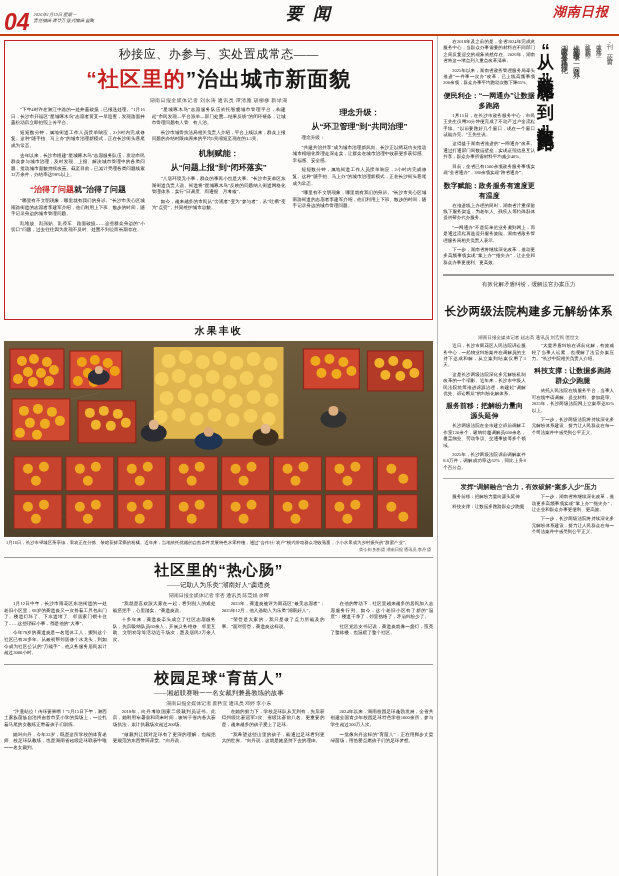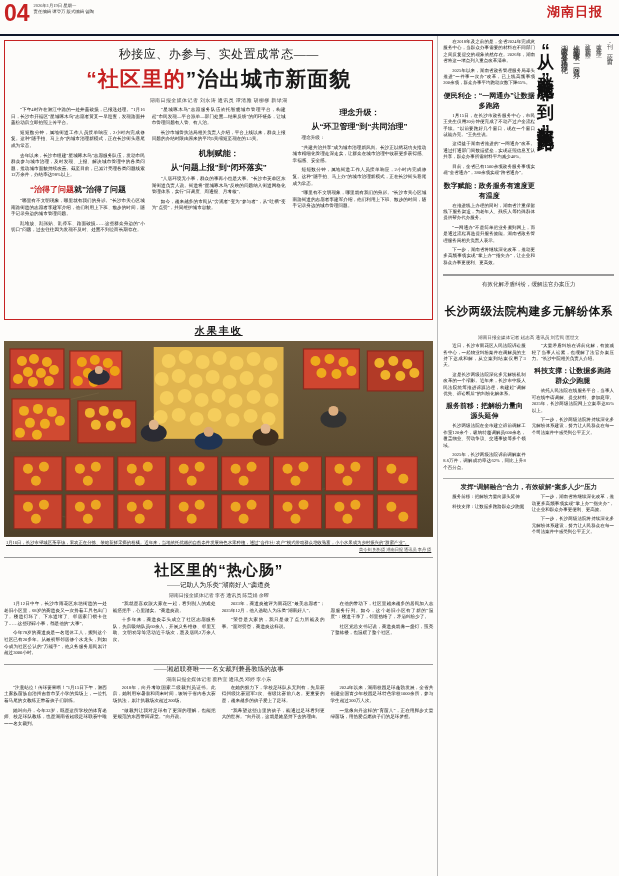--- a/index.html
+++ b/index.html
@@ -8,38 +8,38 @@
     background:#fdfcfa;
     font-family:"Liberation Serif","DejaVu Serif",serif;
     color:#1a1a1a;
     position:relative;
     overflow:hidden;
   }
   .page{position:relative;width:619px;height:876px;}
 
   
   .masthead{
-    position:relative;height:34px;border-bottom:2px solid #0f172a;
-    display:flex;align-items:flex-start;
+    position:relative;height:34px;border-bottom:2px solid #c2410c;
+    display:flex;align-items:flex-end;font-style:italic;
   }
   .mast-left{display:flex;align-items:flex-start;padding-left:4px;}
   .page-num{
     font-family:"Liberation Sans","DejaVu Sans",sans-serif;
     font-size:23px;font-weight:bold;color:#c62222;line-height:24px;
     padding-top:1px;
   }
   .mast-meta{font-size:4.4px;line-height:6px;color:#333;padding-left:4px;padding-top:3px;}
   .mast-meta div{white-space:nowrap;}
   .mast-center{
     position:absolute;left:0;right:0;text-align:center;top:2px;
     font-size:17px;font-weight:bold;letter-spacing:3px;
     font-family:"Liberation Sans","DejaVu Sans",sans-serif;
   }
   .mast-right{
-    position:absolute;right:16px;top:3px;
+    position:absolute;right:10px;top:3px;
     font-size:13px;font-weight:bold;color:#c62222;letter-spacing:1px;
     font-family:"Liberation Sans","DejaVu Sans",sans-serif;
   }
 
   
   .body-grid{display:flex;width:619px;height:840px;}
   .col-main{width:438px;position:relative;}
   .col-right{width:181px;position:relative;border-left:1px solid #bbb;}
 
   
@@ -61,21 +61,21 @@
     font-family:"Liberation Serif","DejaVu Serif",serif;
   }
   .ptext p{margin:0 0 3px 0;text-indent:9px;}
   .subhead{
     text-align:center;font-weight:bold;font-size:8px;margin:5px 0 3px 0;
     font-family:"Liberation Sans","DejaVu Sans",sans-serif;
   }
   .subhead .red{color:#c62222;}
 
   
-  .photo-block{margin:2px 4px 0 4px;text-decoration:underline;}
+  .photo-block{margin:2px 4px 0 4px;}
   .photo-title{
     text-align:center;font-size:10px;font-weight:bold;letter-spacing:2px;
     margin:2px 0 3px 0;font-family:"Liberation Sans","DejaVu Sans",sans-serif;
   }
   .photo{
     position:relative;width:100%;height:196px;overflow:hidden;background:#6b5a3e;
   }
   .photo .crates{position:absolute;inset:0;}
   .cap{font-size:4.4px;line-height:6px;color:#222;margin-top:3px;text-align:justify;padding:0 2px;}
   .cap .credit{display:block;text-align:right;font-size:4.2px;color:#444;margin-top:1px;}
@@ -135,20 +135,21 @@
 <div class="page">
 
   <div class="masthead">
     <div class="mast-left">
       <div class="page-num">04</div>
       <div class="mast-meta">
         <div>2026年1月19日 星期一</div>
         <div>责任编辑 谭登万 版式编辑 曾陶</div>
       </div>
     </div>
+    <div class="mast-center">要 闻</div>
     <div class="mast-right">湖南日报</div>
   </div>
 
   <div class="body-grid">
 
     <div class="col-main">
 
       <div class="redbox">
         <div class="kicker">秒接应、办参与、实处置成常态——</div>
         <div class="headline-main">
@@ -472,20 +473,21 @@
               <p>在他的带动下，社区里越来越多的居民加入志愿服务行列。如今，这个老旧小区有了新的“温度”：楼道干净了，邻里熟络了，矛盾纠纷少了。</p>
               <p>社区党总支书记说，龚道炎就像一盏灯，照亮了整栋楼，也温暖了整个社区。</p>
             </div>
           </div>
         </div>
       </div>
 
       <div class="hr-thin"></div>
 
       <div>
+        <div class="story3-title">校园足球“育苗人”</div>
         <div class="story2-sub">——湘超联赛唯一一名女裁判兼县教练的故事</div>
         <div class="story2-byline">湖南日报全媒体记者 蔡矜宜 通讯员 邓婷 李小东</div>
         <div class="cols4">
           <div class="c">
             <div class="ptext">
               <p>“注意站位！传球要果断！”1月15日下午，湘西土家族苗族自治州吉首市某小学的操场上，一位扎着马尾的女教练正带着孩子们训练。</p>
               <p>她叫向丹，今年32岁，既是这所学校的体育老师、校足球队教练，也是湖南省超级足球联赛中唯一一名女裁判。</p>
             </div>
           </div>
           <div class="c">

